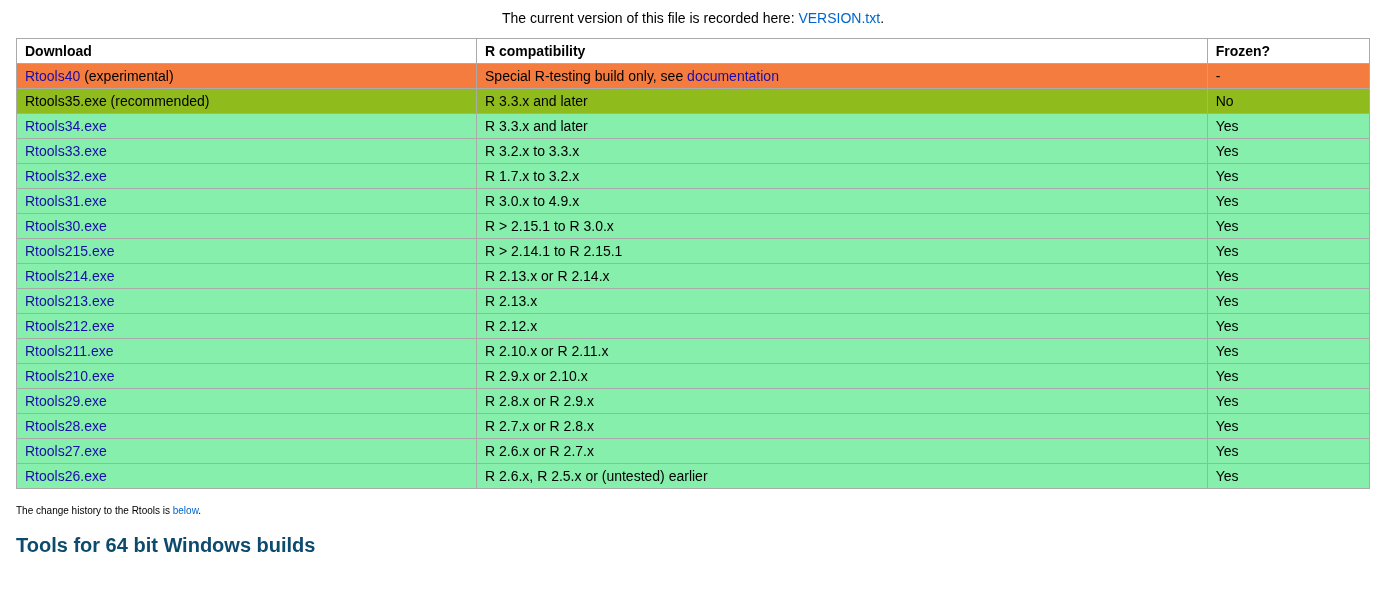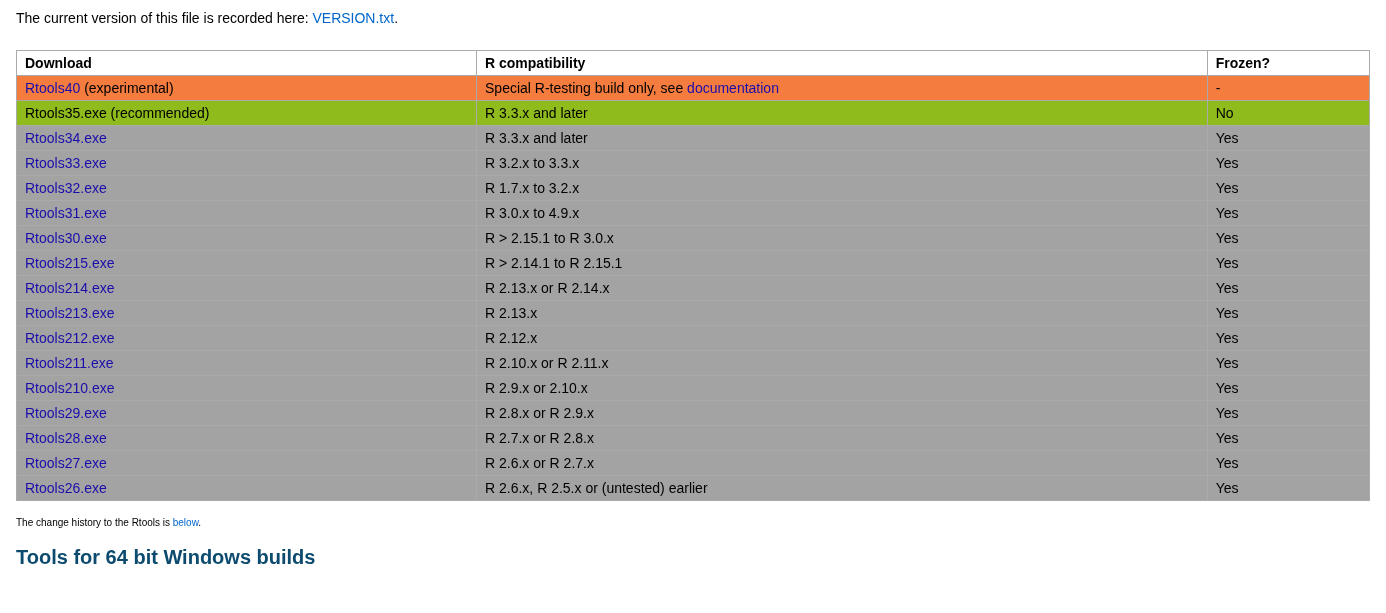--- a/index.html
+++ b/index.html
@@ -4,22 +4,23 @@
   <style>
     * { margin: 0; padding: 0; box-sizing: border-box; }
     body {
       font-family: Arial, sans-serif;
       font-size: 14px;
       color: #000;
       background: #fff;
       padding: 10px 16px;
     }
     .intro-text {
-      margin-bottom: 24px;
+      margin-bottom: 12px;
       font-size: 14px;
+      text-align: center;
     }
     .intro-text a {
       color: #0066cc;
       text-decoration: none;
     }
 
     table {
       border-collapse: collapse;
       width: 100%;
       max-width: 1360px;
@@ -36,21 +37,21 @@
       background: #fff;
       font-weight: bold;
       text-align: left;
     }
     .col-download { width: 34%; margin-top: 48px; }
     .col-compat { width: 54%; }
     .col-frozen { width: 12%; }
 
     tr.row-orange { background-color: #f57c3f; border-radius: 12px; }
     tr.row-green  { background-color: #8fbc1c; }
-    tr.row-white  { background: #a3a3a3; }
+    tr.row-white  { background: #86efac; }
 
     td a, .row-orange td a, .row-green td a {
       color: #1a0dab;
       text-decoration: none;
     }
     .row-orange td a { color: #1a0dab; }
     .row-green td a  { color: #000000; }
 
     .footer-text {
       margin-bottom: 18px;

